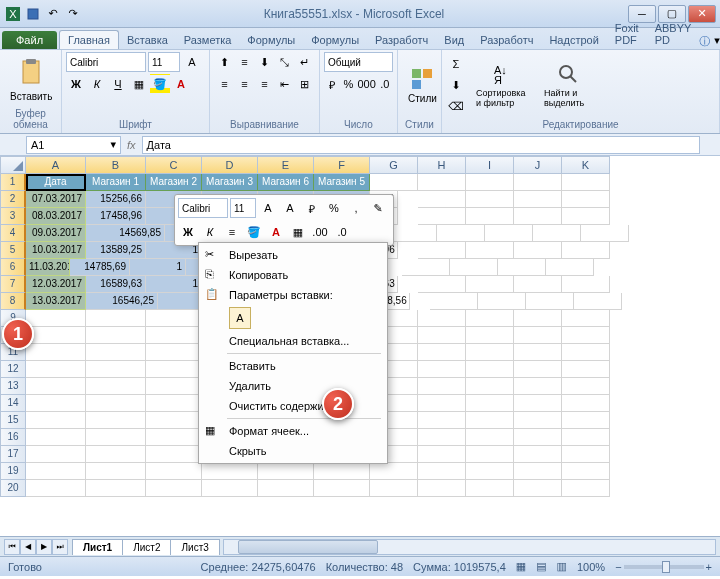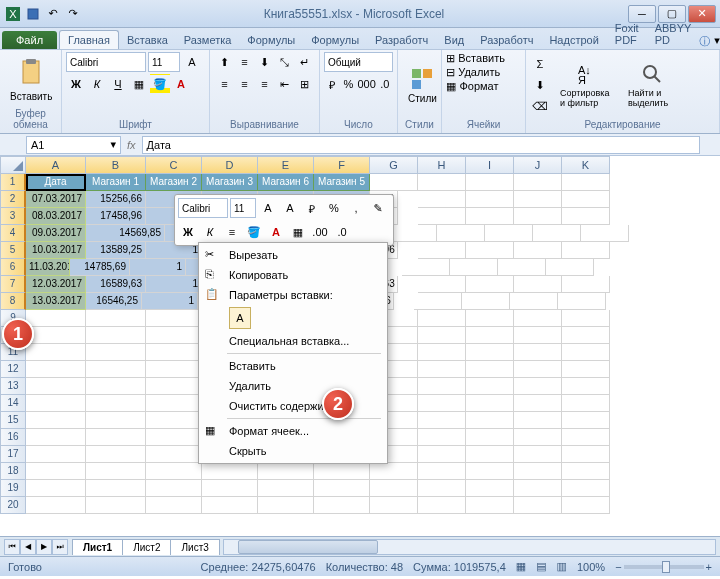--- a/index.html
+++ b/index.html
@@ -190,28 +190,20 @@
           <svg width="24" height="24">
             <rect x="2" y="2" width="9" height="9" fill="#7bb668"></rect>
             <rect x="13" y="2" width="9" height="9" fill="#e8a03a"></rect>
             <rect x="2" y="13" width="9" height="9" fill="#5b9bd5"></rect>
           </svg>
           <span style="font-size:10px">Стили</span>
         </div>
       </div>
     <div class="group-label">Стили</div>
   </div>
-  <div class="group" style="width:84px">
-    <div class="group-content" style="flex-direction:column;gap:1px;font-size:10px;align-items:stretch">
-      <div>⊞ <span>Вставить</span></div>
-      <div>⊟ <span>Удалить</span></div>
-      <div>▦ <span>Формат</span></div>
-    </div>
-    <div class="group-label">Ячейки</div>
-  </div>
   <div class="group" style="flex:1">
     <div class="group-content" style="gap:4px">
       <div class="small-col" style="font-size:10px">
           <div class="rb-btn">Σ</div>
           <div class="rb-btn">⬇</div>
           <div class="rb-btn">⌫</div>
         </div>
       <div class="big-btn">
           <svg width="24" height="24">
             <text x="4" y="12" font-size="10">A↓</text>
@@ -350,21 +342,21 @@
         <div class="cell num sel" style="width:56px">6</div>
         <div class="cell num" style="width:48px;position:relative;left:-20px">35713,63</div>
         <div class="cell" style="width:48px"></div>
         <div class="cell" style="width:48px"></div>
         <div class="cell" style="width:48px"></div>
         <div class="cell" style="width:48px"></div>
       </div>
       <div class="row">
         <div class="row-h sel">8</div>
         <div class="cell date sel" style="width:60px">13.03.2017</div>
-        <div class="cell num sel" style="width:56px">16546,25</div>
+        <div class="cell num sel" style="width:72px">16546,25</div>
         <div class="cell num sel" style="width:56px">1</div>
         <div class="cell num sel" style="width:56px"></div>
         <div class="cell num sel" style="width:56px"></div>
         <div class="cell num sel" style="width:56px">7</div>
         <div class="cell num" style="width:48px;position:relative;left:-20px">34178,56</div>
         <div class="cell" style="width:48px"></div>
         <div class="cell" style="width:48px"></div>
         <div class="cell" style="width:48px"></div>
         <div class="cell" style="width:48px"></div>
       </div>
@@ -475,34 +467,20 @@
         <div class="cell" style="width:56px"></div>
         <div class="cell" style="width:56px"></div>
         <div class="cell" style="width:48px"></div>
         <div class="cell" style="width:48px"></div>
         <div class="cell" style="width:48px"></div>
         <div class="cell" style="width:48px"></div>
         <div class="cell" style="width:48px"></div>
       </div>
       <div class="row">
         <div class="row-h">17</div>
-        <div class="cell" style="width:60px"></div>
-        <div class="cell" style="width:60px"></div>
-        <div class="cell" style="width:56px"></div>
-        <div class="cell" style="width:56px"></div>
-        <div class="cell" style="width:56px"></div>
-        <div class="cell" style="width:56px"></div>
-        <div class="cell" style="width:48px"></div>
-        <div class="cell" style="width:48px"></div>
-        <div class="cell" style="width:48px"></div>
-        <div class="cell" style="width:48px"></div>
-        <div class="cell" style="width:48px"></div>
-      </div>
-      <div class="row">
-        <div class="row-h">18</div>
         <div class="cell" style="width:60px"></div>
         <div class="cell" style="width:60px"></div>
         <div class="cell" style="width:56px"></div>
         <div class="cell" style="width:56px"></div>
         <div class="cell" style="width:56px"></div>
         <div class="cell" style="width:56px"></div>
         <div class="cell" style="width:48px"></div>
         <div class="cell" style="width:48px"></div>
         <div class="cell" style="width:48px"></div>
         <div class="cell" style="width:48px"></div>

